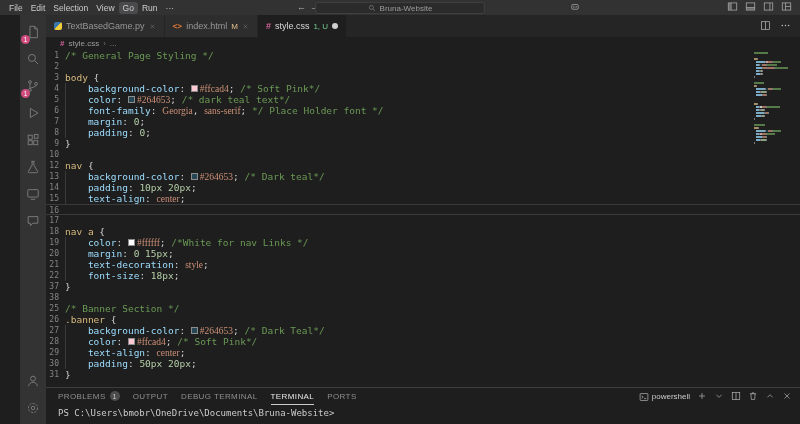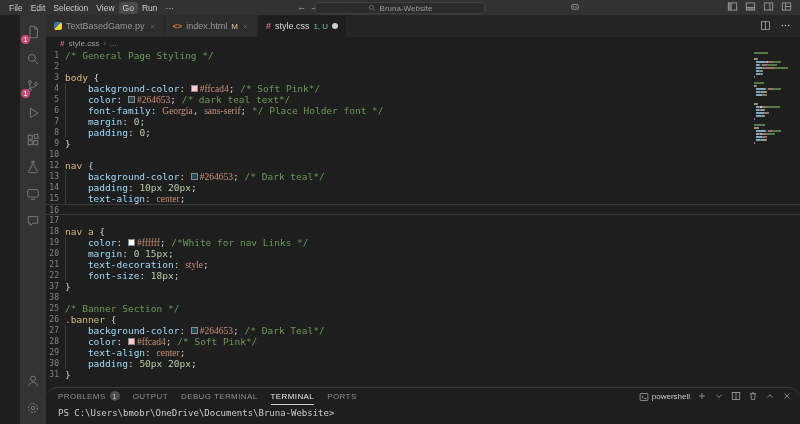--- a/index.html
+++ b/index.html
@@ -57,21 +57,21 @@
   .gutter{width:13px;flex:none;text-align:right;padding-right:3px;color:#858585;font-size:8px;}
   .ltext{white-space:pre;position:relative;margin-left:3px;flex:1;}
   .indent-guide{position:absolute;left:0;top:0;bottom:0;width:1px;background:#3a3a3a;}
   .tok-cm{color:#6a9955;} .tok-sel{color:#d7ba7d;} .tok-prop{color:#9cdcfe;}
   .tok-val{color:#ce9178;font-family:Liberation Serif, serif;} .tok-num{color:#b5cea8;} .tok-pun{color:#d4d4d4;}
   .swatch{display:inline-block;width:5px;height:5px;border:1px solid #8d8d8d;margin-right:2px;box-sizing:content-box;}
   .minimap{position:absolute;top:2px;right:10px;width:36px;}
   .mm-row{height:2px;margin-bottom:1px;font-size:0;white-space:nowrap;overflow:hidden;}
   .mm-seg{display:inline-block;height:2px;vertical-align:top;opacity:.75;}
   
-  .panel{height:36px;flex:none;display:flex;flex-direction:column;border-top:1px solid #3e3e3e;background:#1e1e1e;border-radius:12px;}
+  .panel{height:36px;flex:none;display:flex;flex-direction:column;border-top:1px solid #3e3e3e;background:#1e1e1e;}
   .panel-header{height:17px;display:flex;align-items:center;padding-left:12px;flex:none;}
   .panel-tabs{display:flex;height:100%;align-items:center;}
   .ptab{margin-right:13px;font-size:8px;letter-spacing:.4px;color:#8f8f8f;display:flex;align-items:center;gap:4px;
     height:100%;box-sizing:border-box;border-bottom:1px solid transparent;}
   .ptab.active{color:#e7e7e7;border-bottom-color:#cccccc;}
   .pbadge{background:#4d4d4d;border-radius:6px;min-width:10px;height:10px;font-size:7px;display:flex;
     align-items:center;justify-content:center;color:#cccccc;padding:0 2px;box-sizing:border-box;}
   .panel-actions{margin-left:auto;display:flex;align-items:center;gap:7px;padding-right:8px;color:#c5c5c5;}
   .panel-actions svg{width:10px;height:10px;display:block;}
   .ps-label{display:flex;align-items:center;gap:3px;font-size:8px;color:#cccccc;}

